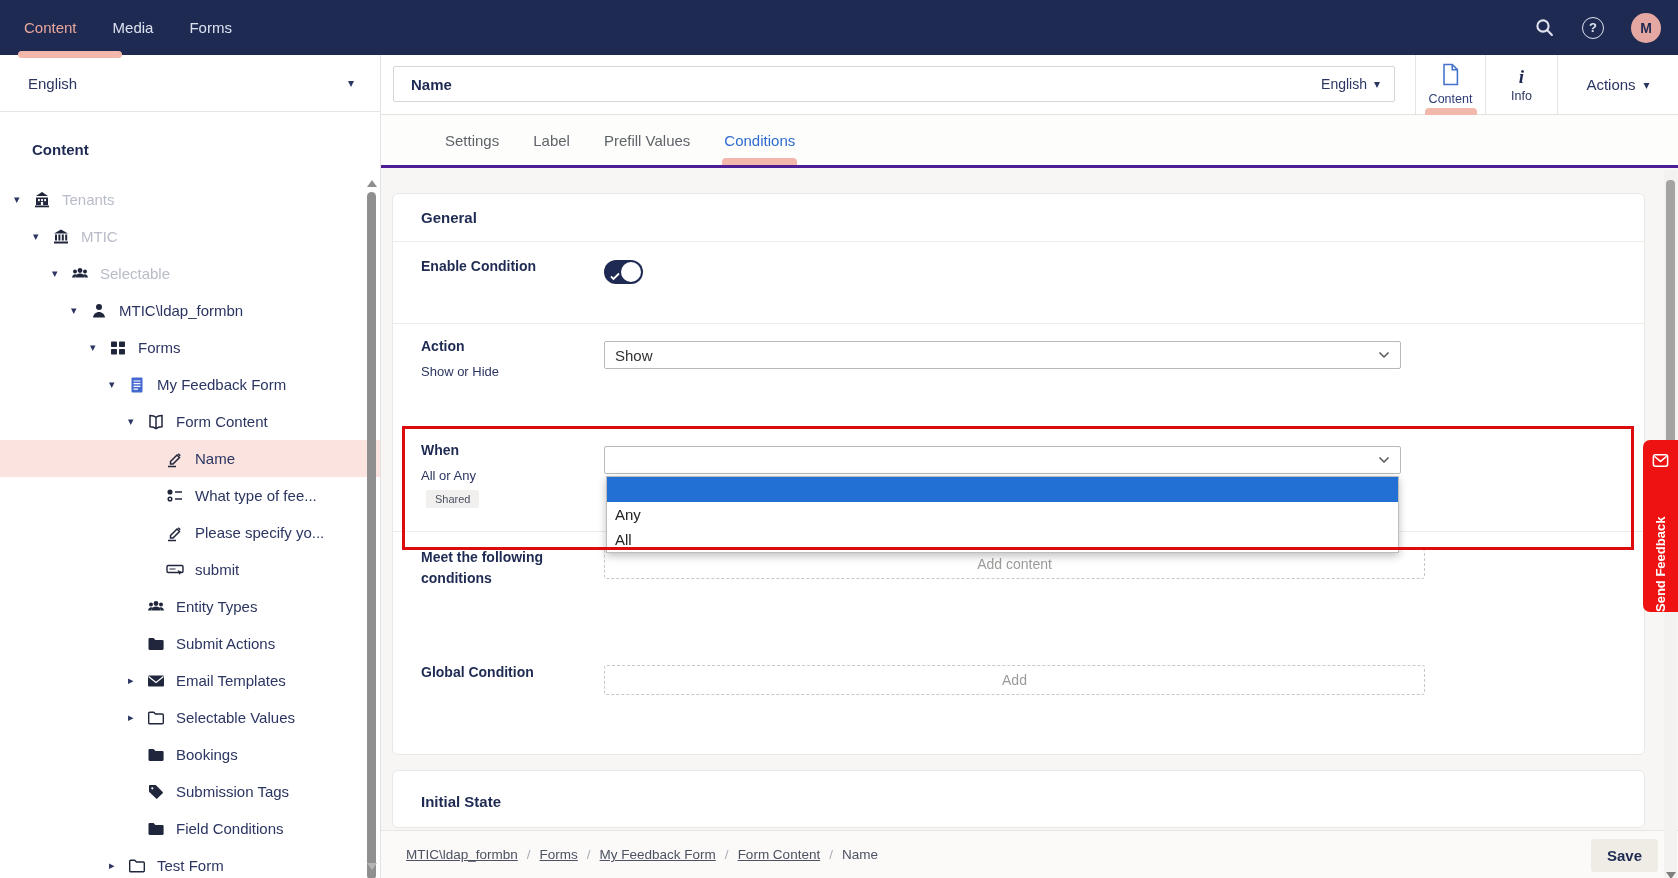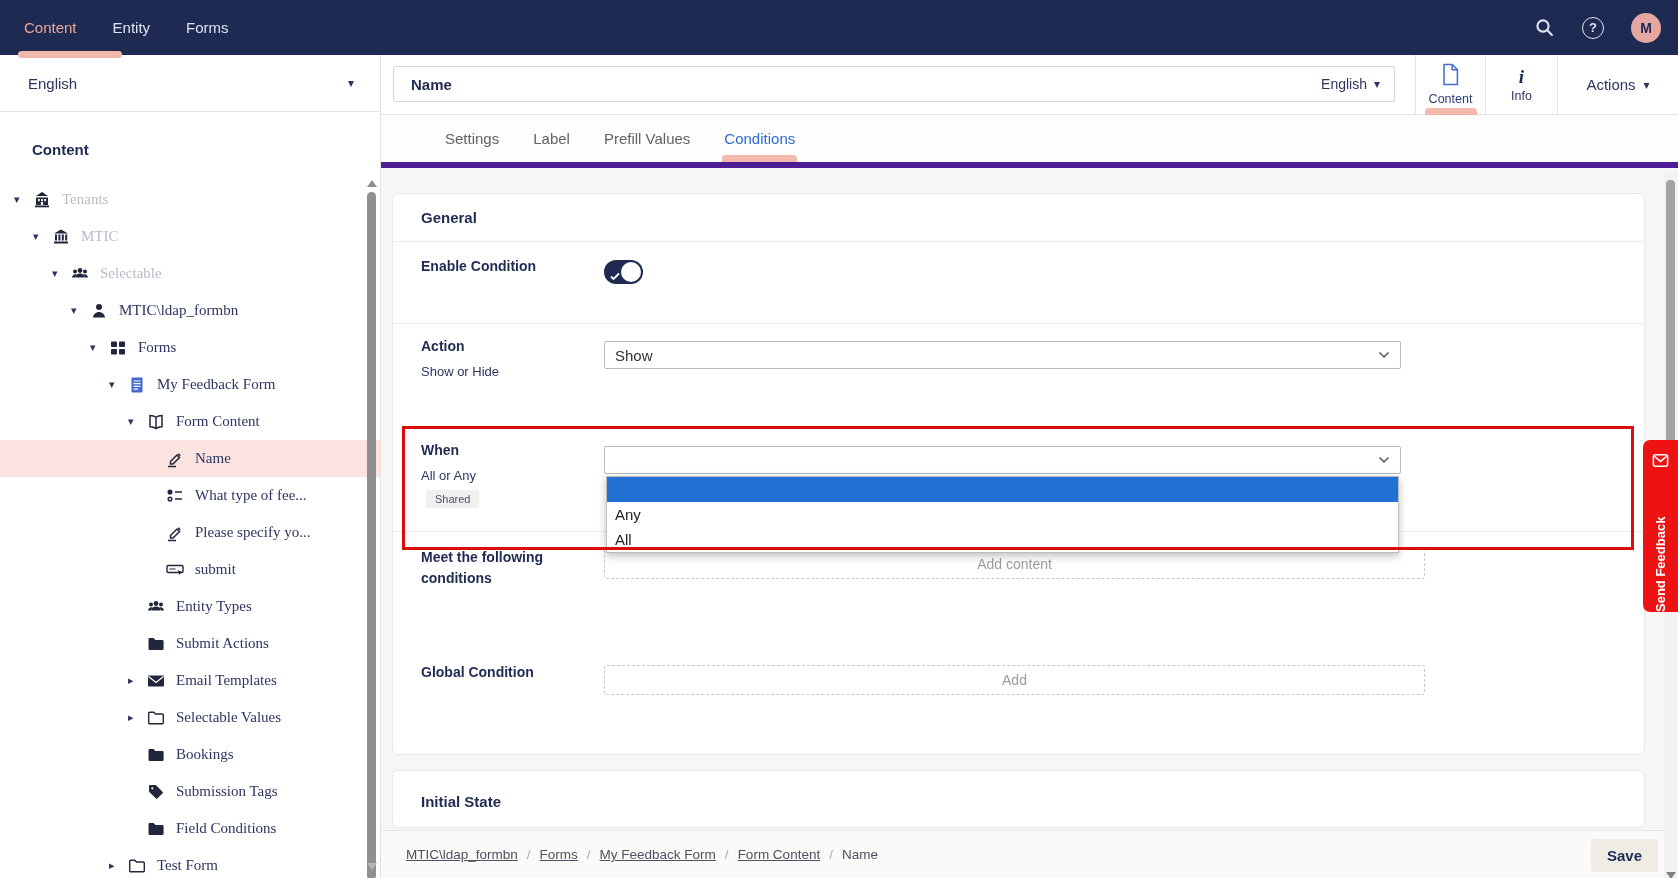--- a/index.html
+++ b/index.html
@@ -23,21 +23,21 @@
   .lang-row { position:absolute; left:0; top:0; width:100%; height:57px; border-bottom:1px solid #e6e5e3; display:flex; align-items:center; justify-content:space-between; padding:0 26px 0 28px; }
   .lang-row .lang-label { font-size:15px; color:#2b3561; }
   .caret-down { color:#2b3561; font-size:12px; }
   .sidebar-heading { position:absolute; left:32px; top:86px; font-size:15px; font-weight:bold; color:#1e2a52; }
   .tree { position:absolute; left:0; top:126px; width:100%; }
   .tree-row { display:flex; align-items:center; height:37px; padding-left:calc(14px + var(--indent) * 19px); cursor:pointer; }
   .tree-row.selected { background:#fbe3e0; }
   .tree-caret { width:18px; font-size:11px; color:#2b3561; flex:0 0 18px; }
   .tree-icon { width:20px; height:20px; flex:0 0 20px; margin-right:10px; color:#20263b; }
   .tree-icon svg { width:20px; height:20px; display:block; }
-  .tree-label { font-size:15px; color:#2b3561; white-space:nowrap;font-family:Liberation Serif, serif; }
+  .tree-label { font-size:15px; color:#2b3561; white-space:nowrap; }
   .tree-row.muted .tree-label { color:#b8bcc8; }
 
   .sb-scroll { position:absolute; left:366px; top:65px; width:12px; height:758px; z-index:5; }
   .sb-up { position:absolute; left:1px; top:60px; width:0; height:0; border-left:5px solid transparent; border-right:5px solid transparent; border-bottom:7px solid #8f8f8f; }
   .sb-thumb { position:absolute; left:1px; top:72px; width:9px; height:688px; background:#8f8f8f; border-radius:5px; }
   .sb-down { position:absolute; left:1px; bottom:8px; width:0; height:0; border-left:5px solid transparent; border-right:5px solid transparent; border-top:7px solid #b5b5b3; }
 
   
   .main { position:absolute; left:381px; top:55px; width:1297px; height:823px; background:#f7f6f4; }
 
@@ -47,21 +47,21 @@
   .name-input .lang-sel { display:flex; align-items:center; gap:7px; font-size:14px; color:#2b3561; cursor:pointer; }
   .hdr-tool { position:absolute; top:0; height:59px; border-left:1px solid #e4e3e1; display:flex; flex-direction:column; align-items:center; justify-content:center; gap:2px; cursor:pointer; }
   .tool-content { left:1034px; width:70px; }
   .tool-info { left:1104px; width:72px; }
   .tool-label { font-size:12.5px; color:#2b3561; }
   .tool-content .tool-label { color:#2d3c77; }
   .tool-content::after { content:""; position:absolute; bottom:-1px; left:9px; width:52px; height:7px; background:#f3b8ac; border-radius:4px 4px 0 0; }
   .tool-actions { position:absolute; left:1176px; top:0; width:121px; height:59px; border-left:1px solid #e4e3e1; display:flex; align-items:center; justify-content:center; gap:8px; font-size:15px; color:#2b3561; cursor:pointer; }
   .info-i { font-family:"Liberation Serif", serif; font-style:italic; font-weight:bold; font-size:19px; color:#1e2a52; line-height:20px; }
 
-  .tabs-strip { position:absolute; left:0; top:60px; width:100%; height:53px; background:#fdfdfc; border-bottom:6px solid #4c1d95; display:flex; align-items:flex-end; padding-left:64px; gap:34px; }
+  .tabs-strip { position:absolute; left:0; top:60px; width:100%; height:53px; background:#fdfdfc; border-bottom:3px solid #4c1d95; display:flex; align-items:flex-end; padding-left:64px; gap:34px; }
   .tab { position:relative; font-size:15px; color:#5f6368; height:100%; display:flex; align-items:center; cursor:pointer; }
   .tab.active { color:#2e6bd0; }
   .tab.active::after { content:""; position:absolute; left:-2px; right:-2px; bottom:0; height:7px; background:#f3b8ac; border-radius:4px 4px 0 0; }
 
   
   .card { position:absolute; background:#fff; border:1px solid #e9e8e6; border-radius:6px; }
   .card-a { left:11px; top:138px; width:1253px; height:562px; }
   .card-b { left:11px; top:715px; width:1253px; height:58px; }
   .sec-title { position:absolute; left:28px; font-size:15px; font-weight:bold; color:#1e2a52; }
   .hr { position:absolute; left:0; width:100%; height:1px; background:#ececea; }
@@ -111,21 +111,21 @@
 
 <div class="app">
 
   <div class="topnav">
     <div class="nav-items">
 
     <div class="nav-item active">
           <span>Content</span>
         </div>
         <div class="nav-item">
-          <span>Entity</span>
+          <span>Media</span>
         </div>
         <div class="nav-item">
           <span>Forms</span>
         </div>
       </div>
     <div class="nav-right">
       <span class="icon-search">
         <svg width="21" height="21" viewBox="0 0 21 21" fill="none" stroke="#dfe3f0" stroke-width="2.1" stroke-linecap="round">
           <circle cx="9" cy="9" r="5.6"></circle>
             <path d="m13.3 13.3 4.6 4.6"></path>

